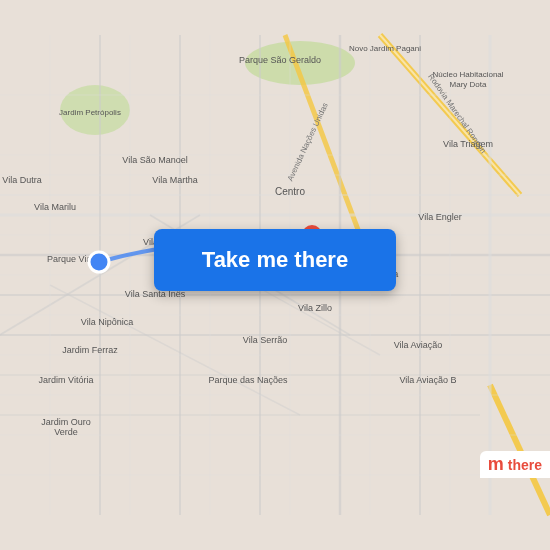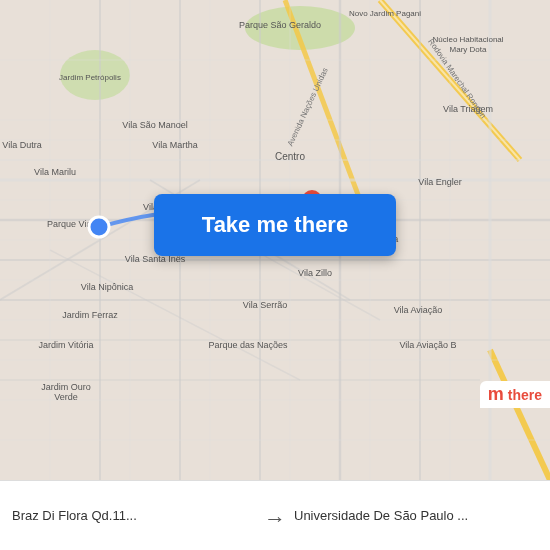--- a/index.html
+++ b/index.html
@@ -234,24 +234,13 @@
     </div>
 
 
     <div id="moovit-logo">
       <span class="moovit-m">m</span>
       <span>there</span>
     </div>
 
   </div>
 
-  <div id="bottom-bar">
-    <div id="route-from">
-      <span id="route-from-text">Braz Di Flora Qd.11...</span>
-    </div>
-    <div id="route-arrow">
-      <span>→</span>
-    </div>
-    <div id="route-to">
-      <span id="route-to-text">Universidade De São Paulo ...</span>
-    </div>
-  </div>
 </div>
 
 </body></html>

